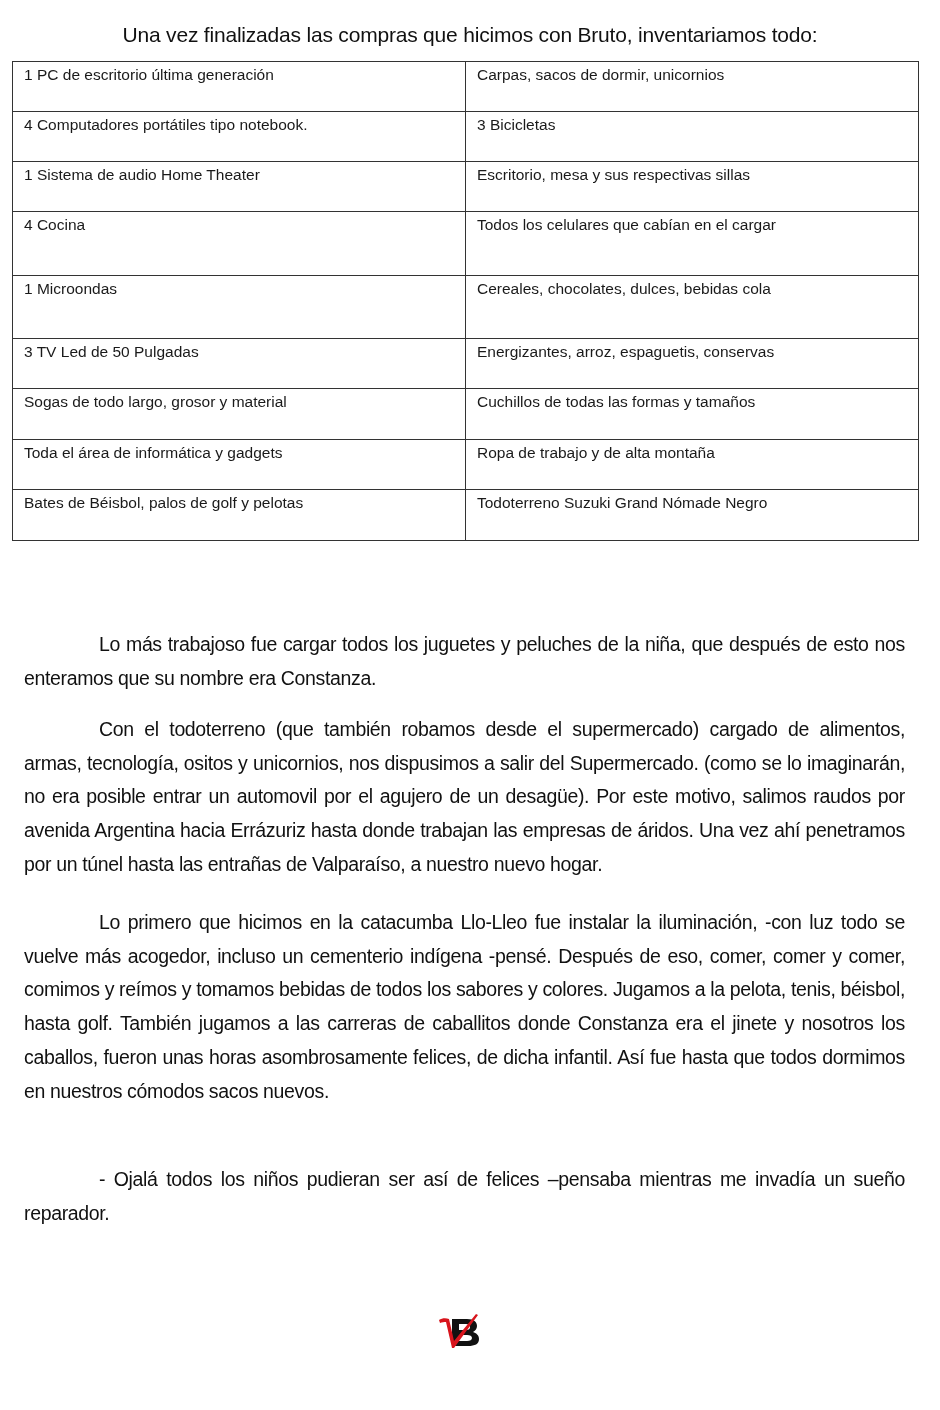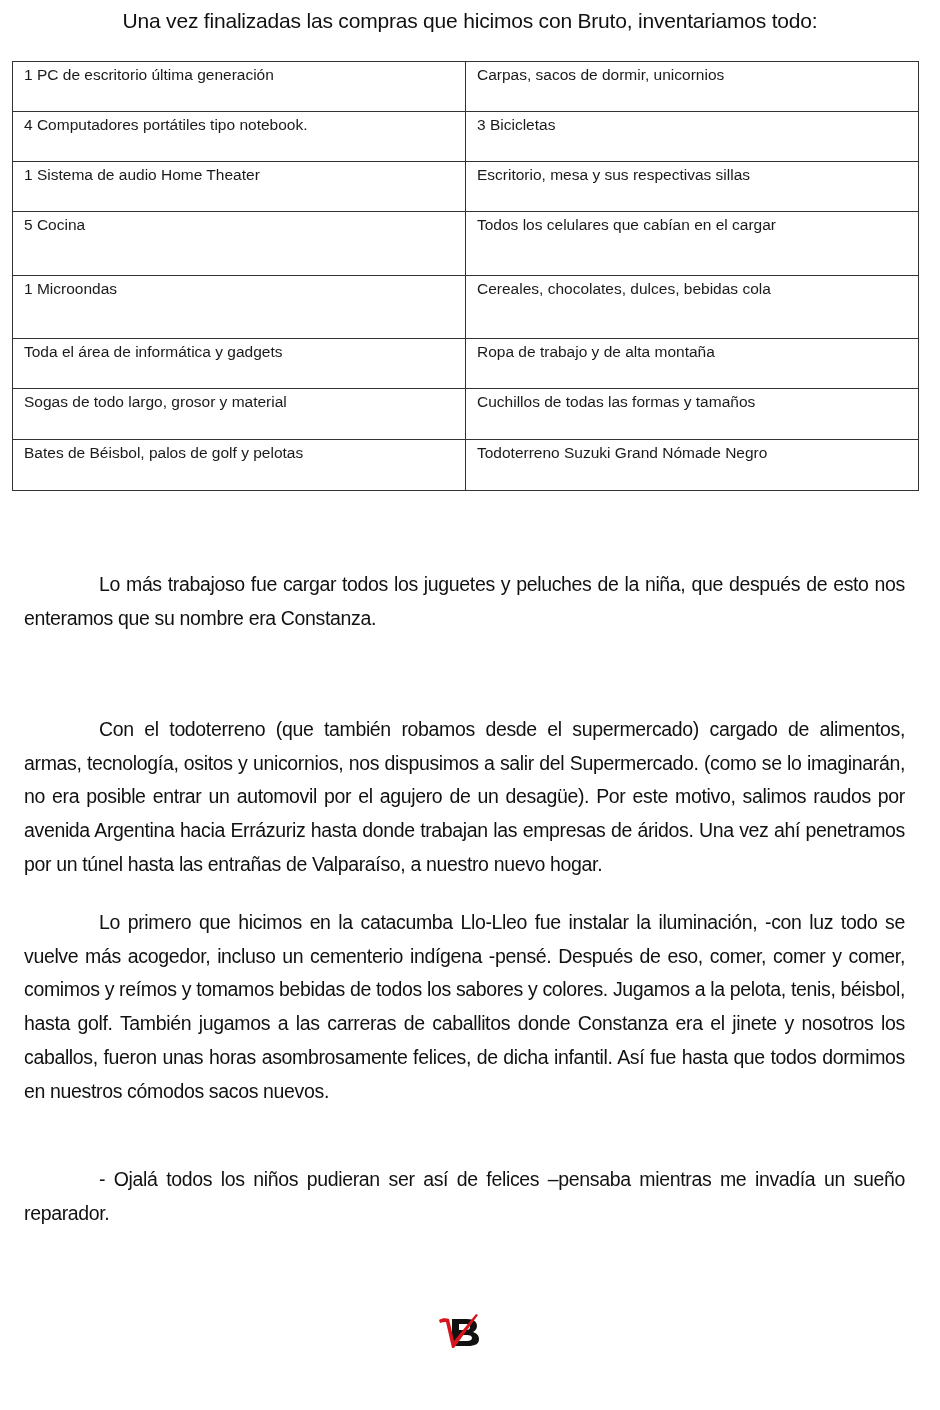--- a/index.html
+++ b/index.html
@@ -1,18 +1,18 @@
 <!DOCTYPE html>
 <html><head>
 <meta charset="utf-8">
 <style>
   html, body { margin: 0; padding: 0; background: #ffffff; }
   body { width: 940px; height: 1410px; position: relative; overflow: hidden;
          font-family: "Liberation Sans", "DejaVu Sans", sans-serif; color: #111; }
-  .intro { position: absolute; top: 6px; left: 0; width: 940px; text-align: center;
+  .intro { position: absolute; top: 20px; left: 0; width: 940px; text-align: center;
            font-size: 21px; line-height: 30px; letter-spacing: -0.2px; }
   table.inv { position: absolute; top: 61px; left: 12px; width: 906px; border-collapse: collapse;
               table-layout: fixed; }
   table.inv td { border: 1.6px solid #333; vertical-align: top; padding: 3px 11px 0 11px;
                  font-size: 15.5px; line-height: 20px; color: #1a1a1a; }
   table.inv col.c1 { width: 453px; }
   table.inv col.c2 { width: 453px; }
   .prose { position: absolute; left: 24px; width: 881px; font-size: 19.5px; line-height: 33.7px;
            text-align: justify; letter-spacing: -0.35px; }
   .prose p { margin: 0; text-indent: 75px; }
@@ -35,43 +35,47 @@
     </tr>
     <tr style="height:50px">
       <td>4 Computadores portátiles tipo notebook.</td>
       <td>3 Bicicletas</td>
     </tr>
     <tr style="height:50px">
       <td>1 Sistema de audio Home Theater</td>
       <td>Escritorio, mesa y sus respectivas sillas</td>
     </tr>
     <tr style="height:64px">
-      <td>5 Cocina</td>
+      <td>4 Cocina</td>
       <td>Todos los celulares que cabían en el cargar</td>
     </tr>
     <tr style="height:63px">
       <td>1 Microondas</td>
       <td>Cereales, chocolates, dulces, bebidas cola</td>
     </tr>
     <tr style="height:50px">
-      <td>Toda el área de informática y gadgets</td>
-      <td>Ropa de trabajo y de alta montaña</td>
+      <td>3 TV Led de 50 Pulgadas</td>
+      <td>Energizantes, arroz, espaguetis, conservas</td>
     </tr>
     <tr style="height:51px">
       <td>Sogas de todo largo, grosor y material</td>
       <td>Cuchillos de todas las formas y tamaños</td>
+    </tr>
+    <tr style="height:50px">
+      <td>Toda el área de informática y gadgets</td>
+      <td>Ropa de trabajo y de alta montaña</td>
     </tr>
     <tr style="height:51px">
       <td>Bates de Béisbol, palos de golf y pelotas</td>
       <td>Todoterreno Suzuki Grand Nómade Negro</td>
     </tr>
   </tbody>
 </table>
 
-<div class="prose" style="top:568px">
+<div class="prose" style="top:628px">
   <p>Lo más trabajoso fue cargar todos los juguetes y peluches de la niña, que después de esto nos enteramos que su nombre era Constanza.</p>
 </div>
 <div class="prose" style="top:713px">
   <p>Con el todoterreno (que también robamos desde el supermercado) cargado de alimentos, armas, tecnología, ositos y unicornios, nos dispusimos a salir del Supermercado. (como se lo imaginarán, no era posible entrar un automovil por el agujero de un desagüe). Por este motivo, salimos raudos por avenida Argentina hacia Errázuriz hasta donde trabajan las empresas de áridos. Una vez ahí penetramos por un túnel hasta las entrañas de Valparaíso, a nuestro nuevo hogar.</p>
 </div>
 <div class="prose" style="top:906px">
   <p>Lo primero que hicimos en la catacumba Llo-Lleo fue instalar la iluminación, -con luz todo se vuelve más acogedor, incluso un cementerio indígena -pensé. Después de eso, comer, comer y comer, comimos y reímos y tomamos bebidas de todos los sabores y colores. Jugamos a la pelota, tenis, béisbol, hasta golf. También jugamos a las carreras de caballitos donde Constanza era el jinete y nosotros los caballos, fueron unas horas asombrosamente felices, de dicha infantil. Así fue hasta que todos dormimos en nuestros cómodos sacos nuevos.</p>
 </div>
 <div class="prose" style="top:1163px">
   <p>- Ojalá todos los niños pudieran ser así de felices –pensaba mientras me invadía un sueño reparador.</p>

